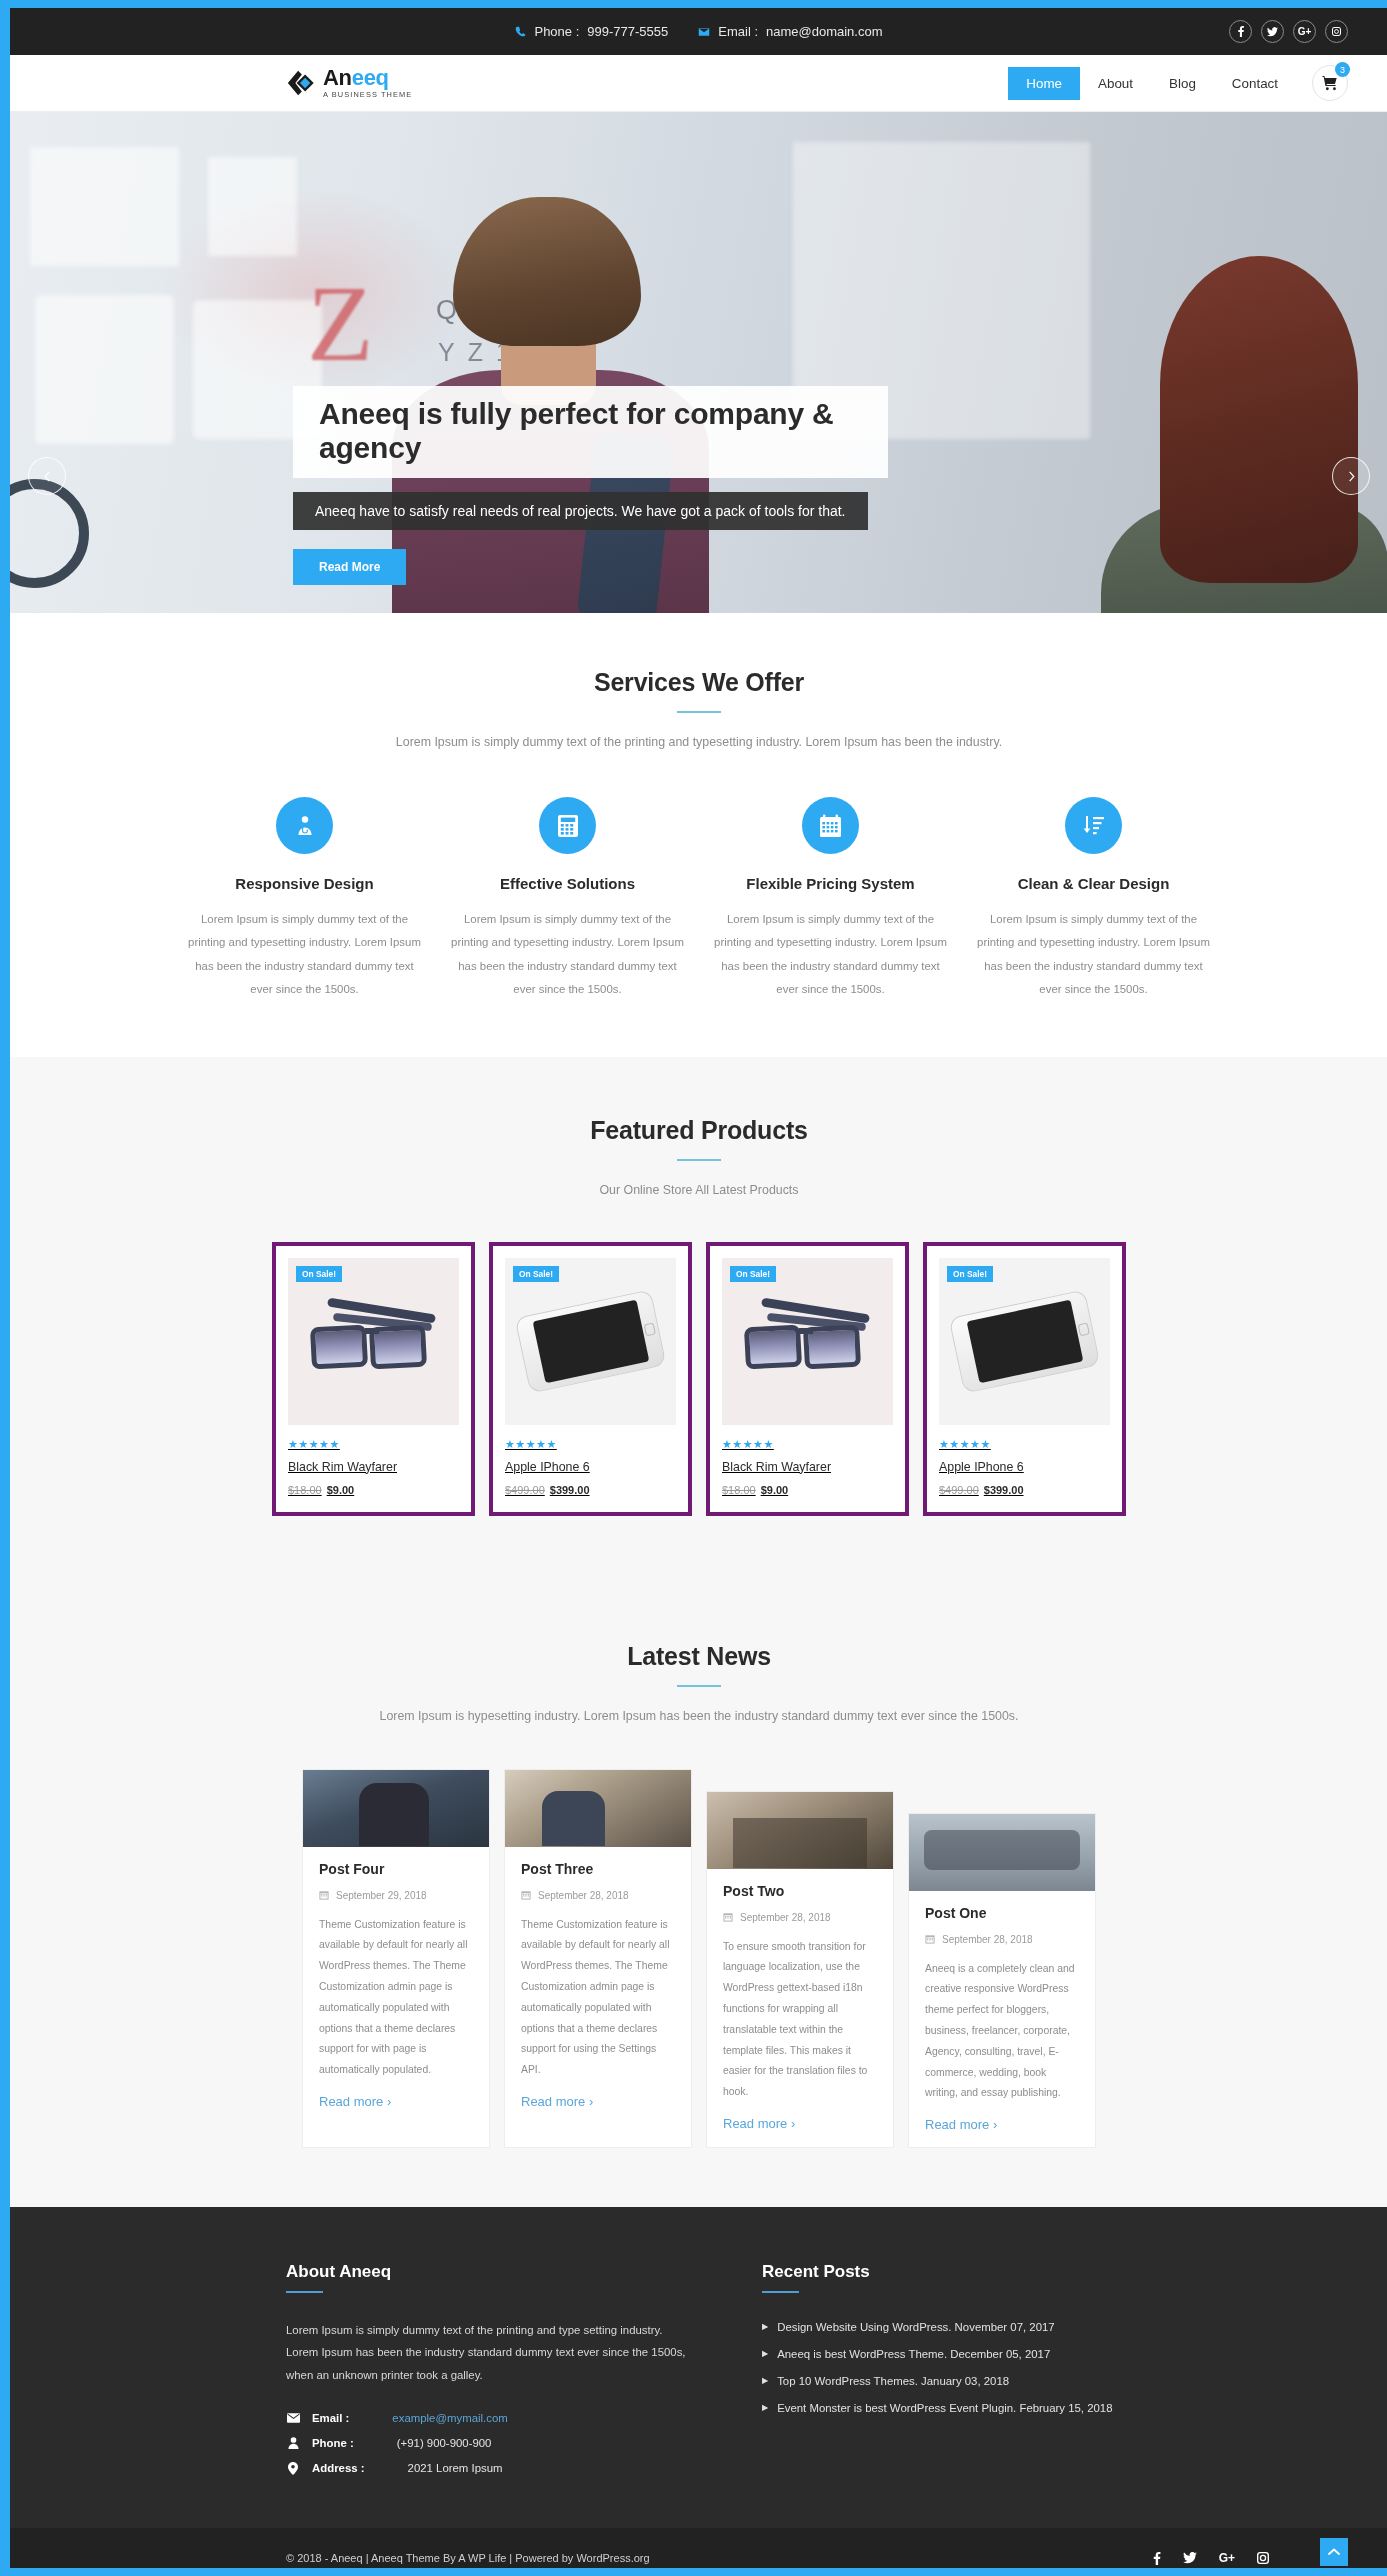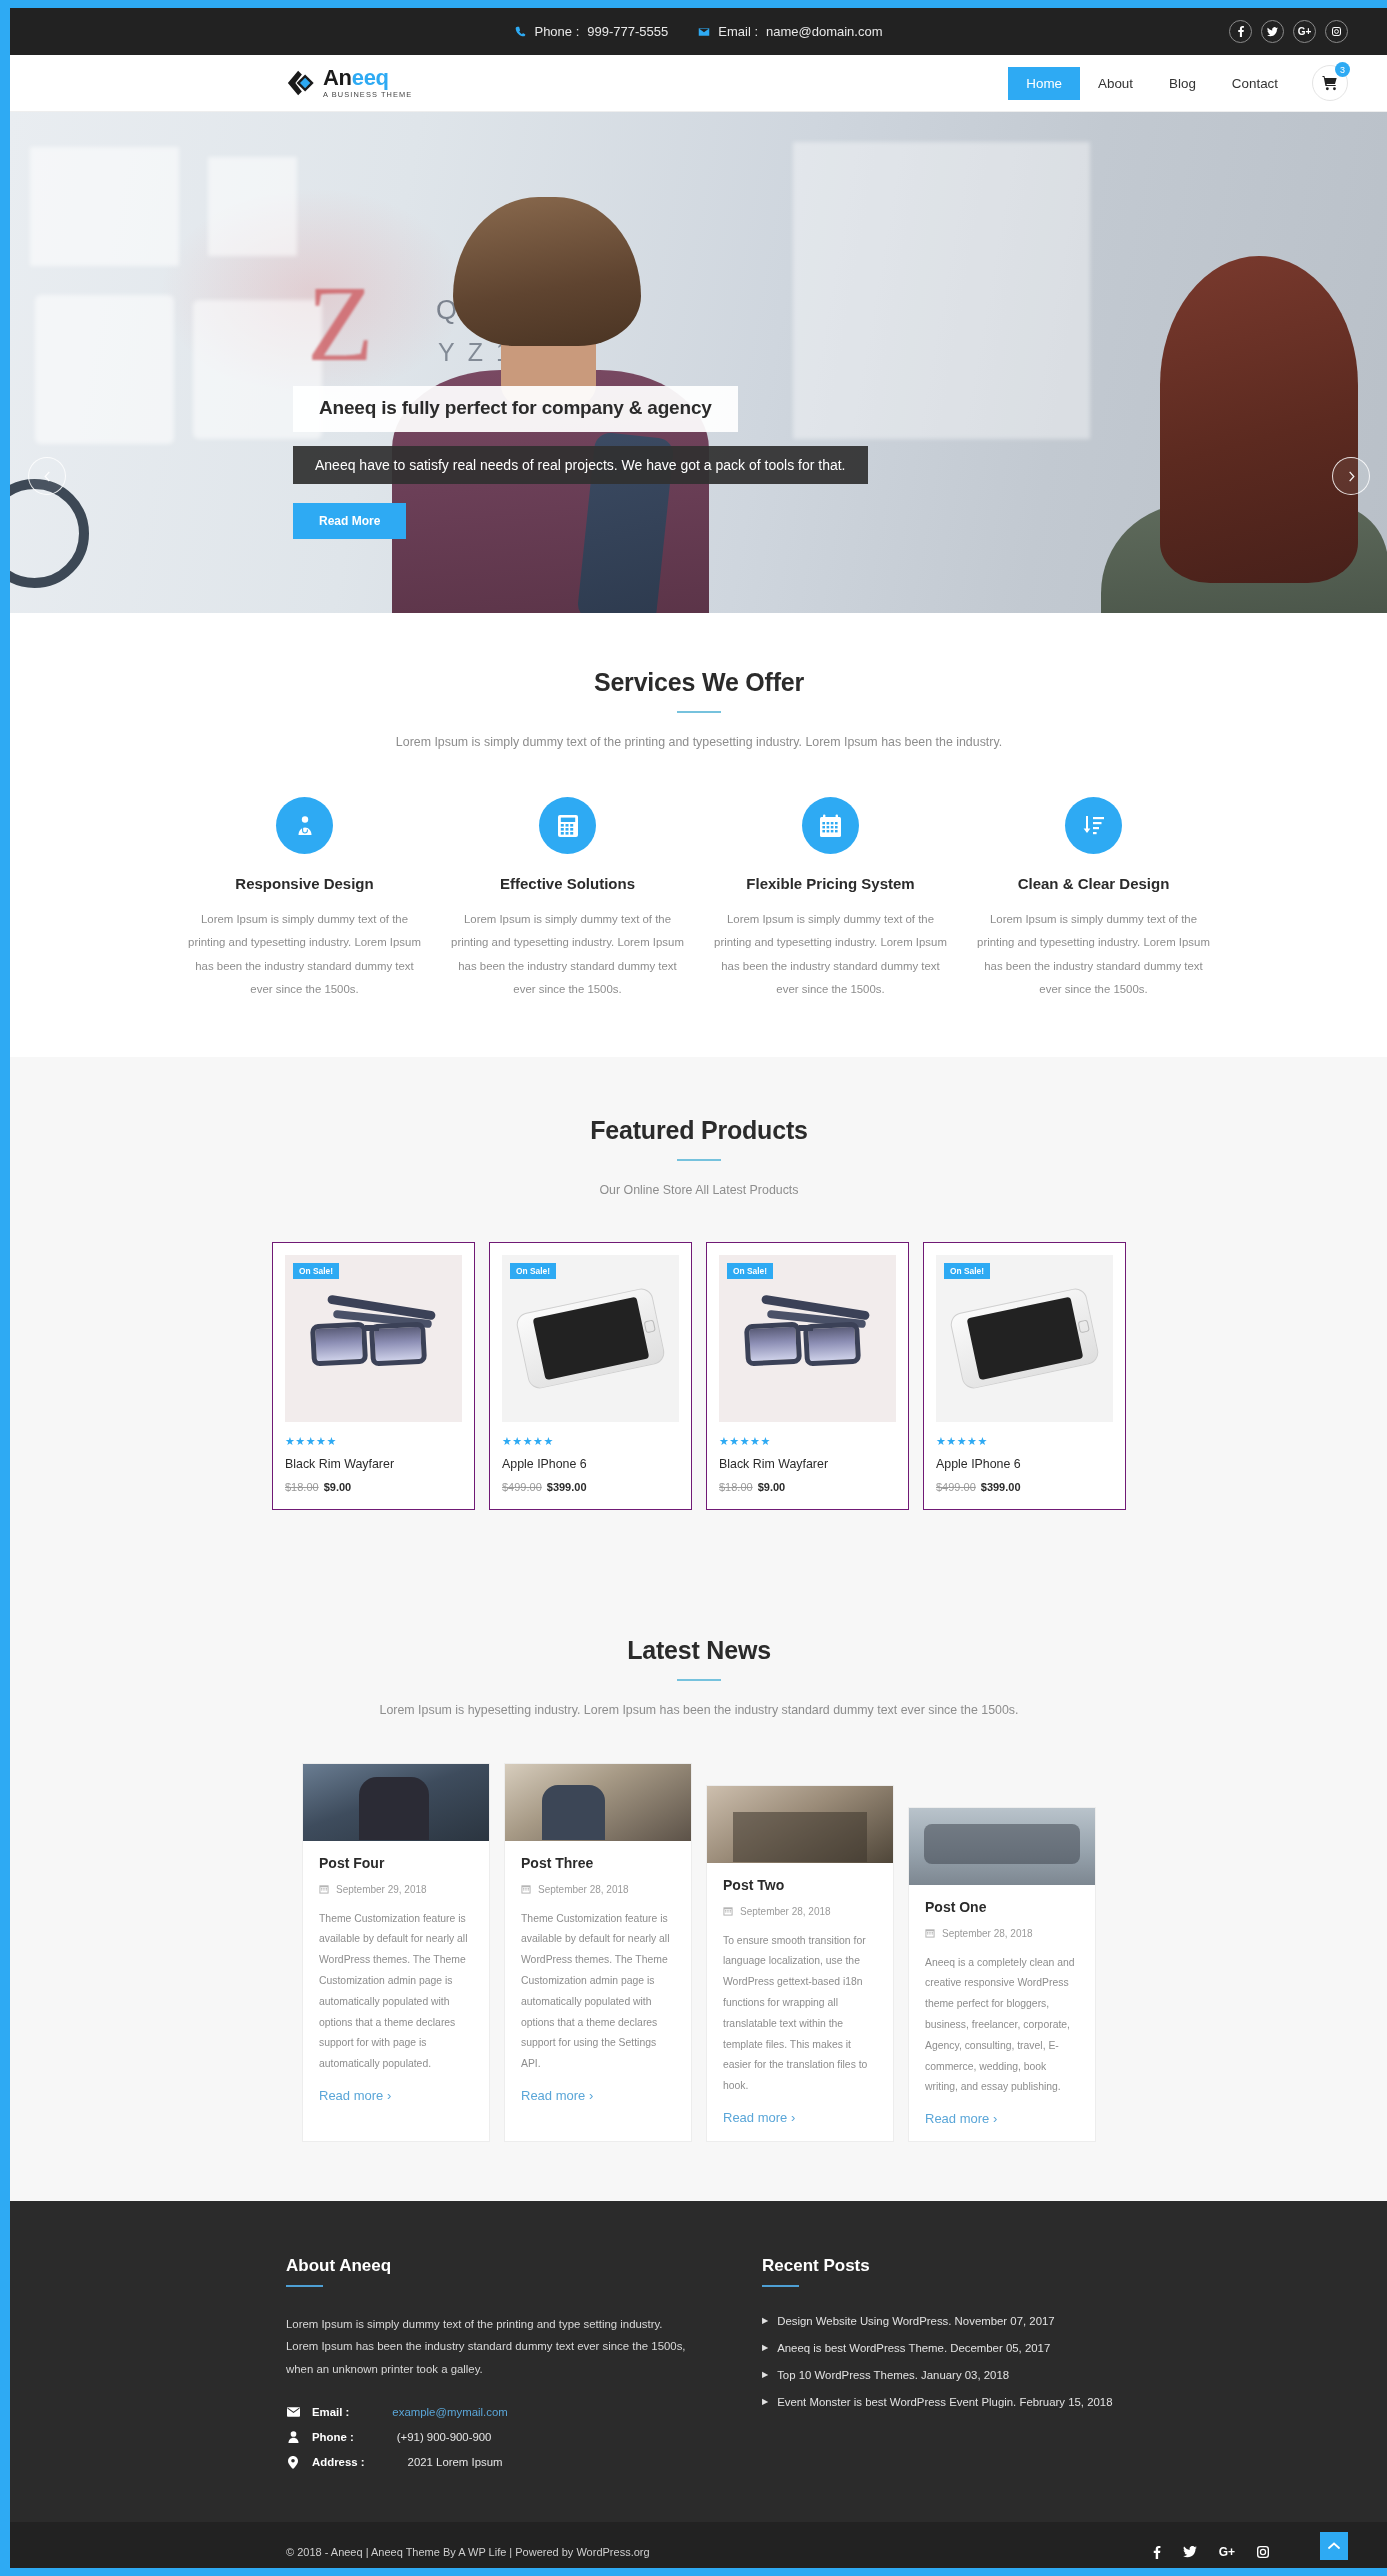--- a/index.html
+++ b/index.html
@@ -205,21 +205,21 @@
     position: absolute;
     left: 283px;
     top: 274px;
     width: 595px;
     z-index: 5;
   }
   .slide-title {
     background: rgba(255,255,255,0.93);
     display: inline-block;
     padding: 11px 26px 13px 26px;
-    font-size: 19px;
+    font-size: 30px;
     font-weight: bold;
     color: #2b2b2b;
     letter-spacing: -0.2px;
   }
   .slide-sub {
     background: rgba(48,48,48,0.93);
     display: inline-block;
     margin-top: 14px;
     padding: 11px 22px;
     font-size: 14px;
@@ -304,22 +304,23 @@
   .products { background: #f7f7f7; padding-top: 59px; padding-bottom: 69px; }
   .prod-grid {
     display: flex;
     justify-content: center;
     gap: 14px;
     margin-top: 45px;
   }
   .prod-card {
     width: 203px;
     background: #ffffff;
-    border: 1px solid #701a75;
+    border: 4px solid #701a75;
     padding: 12px 12px 16px 12px;
+    text-decoration: underline;
   }
   .prod-thumb {
     position: relative;
     height: 167px;
     background: #f2ecec;
     display: flex; align-items: center; justify-content: center;
     overflow: hidden;
   }
   .prod-thumb.gray { background: #f3f3f3; }
   .sale-badge {

